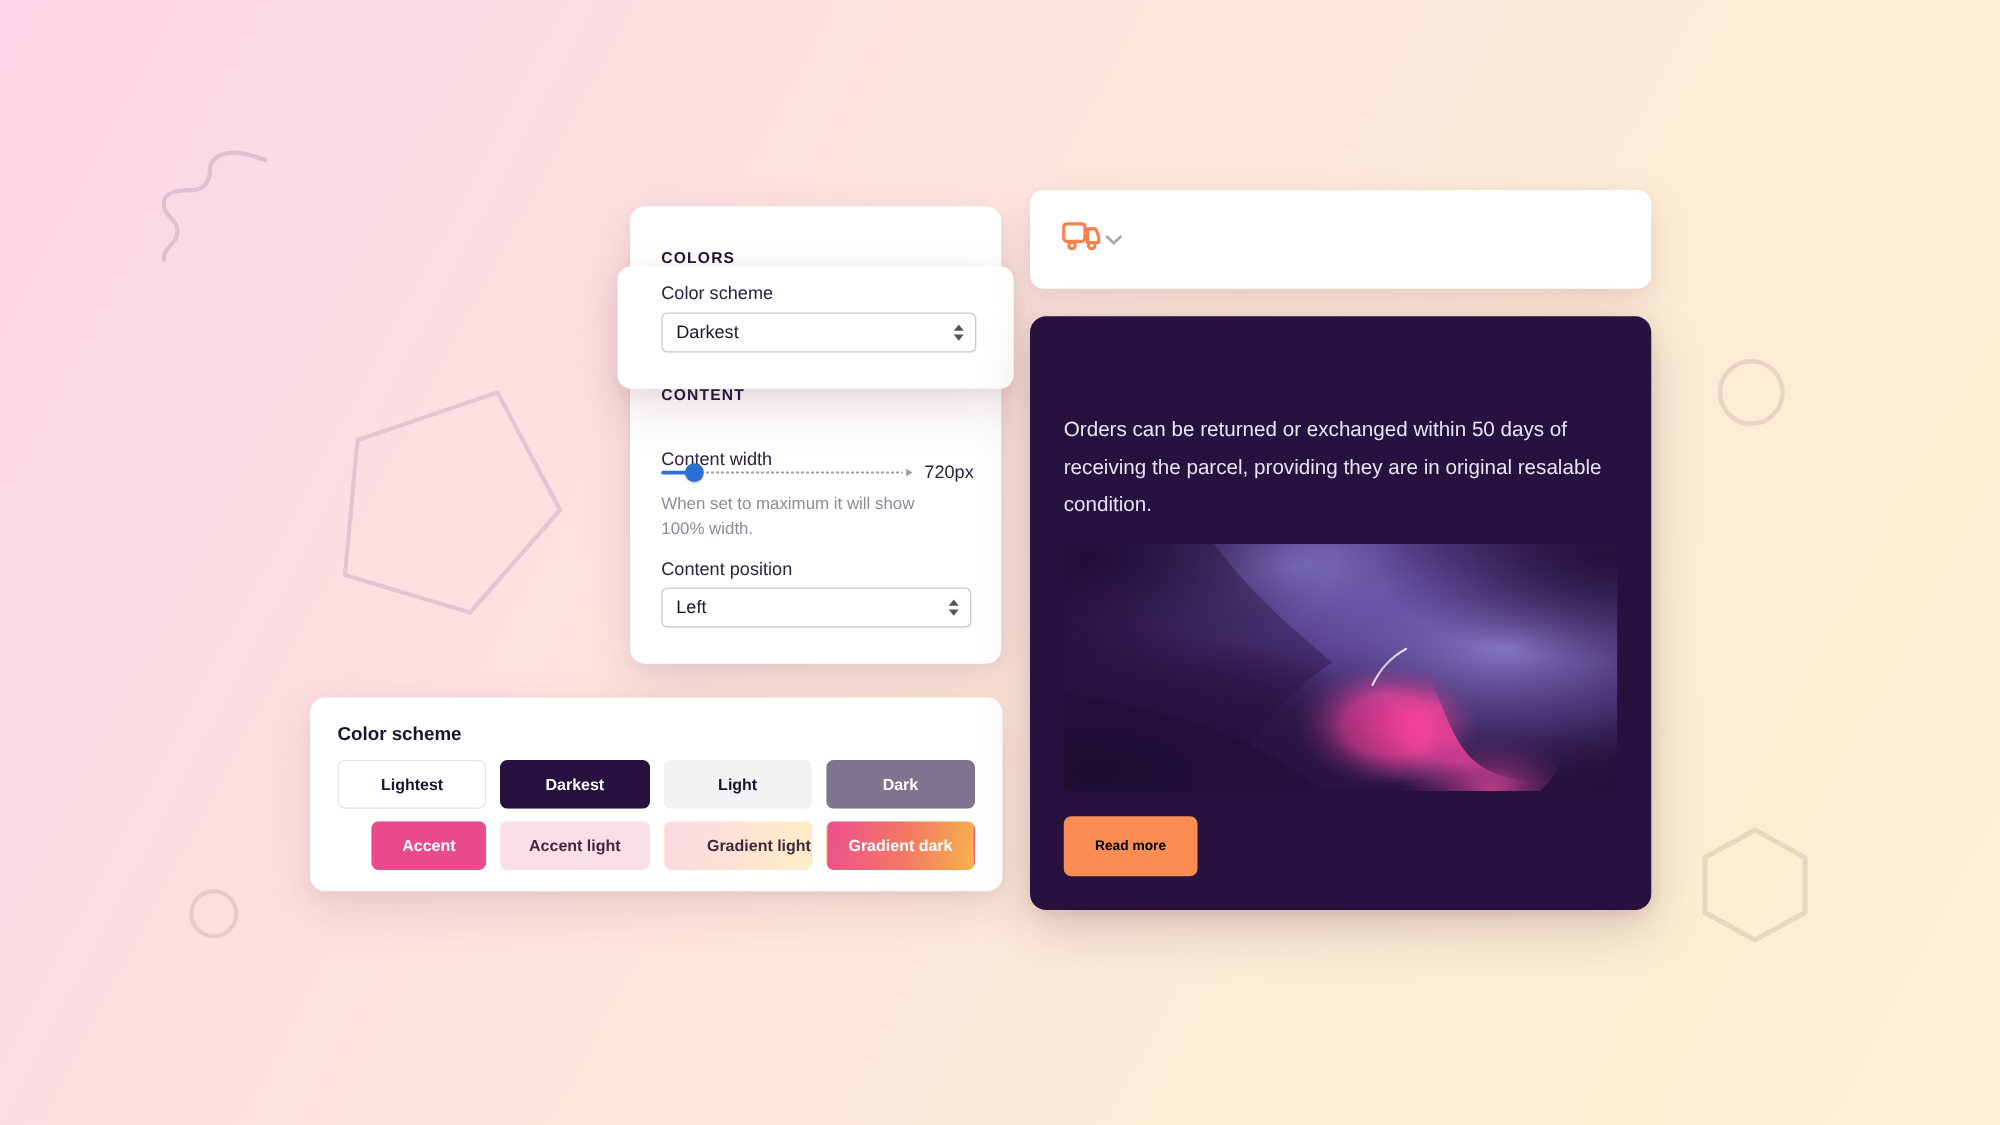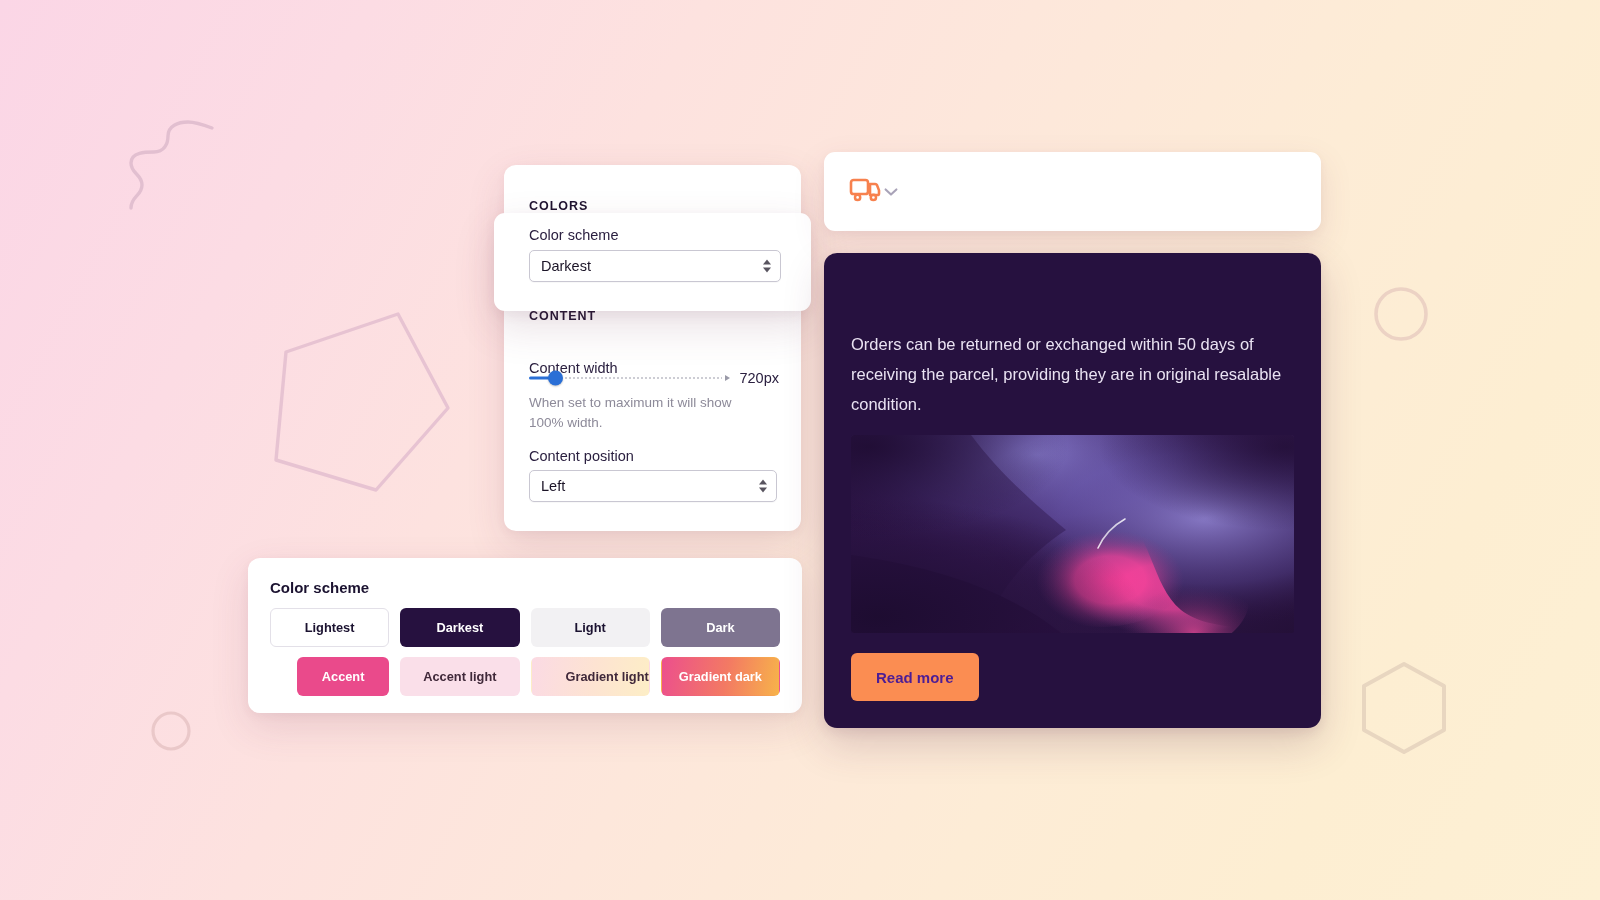--- a/index.html
+++ b/index.html
@@ -285,23 +285,23 @@
   #faq-media svg { display: block; width: 100%; height: 100%; }
 
   #read-more-button {
     position: absolute;
     left: 27px; top: 400px;
     height: 48px;
     padding: 16px 25px;
     background: #fb8d52;
     border: none;
     border-radius: 6px;
-    color: #4c1d95;
+    color: #000000;
     font-family: "Liberation Sans", sans-serif;
-    font-size: 15px;
+    font-size: 11px;
     font-weight: 700;
     cursor: pointer;
   }
 
   .chev { display: block; }
 </style>
 </head>
 <body>
 
 <div id="stage">

